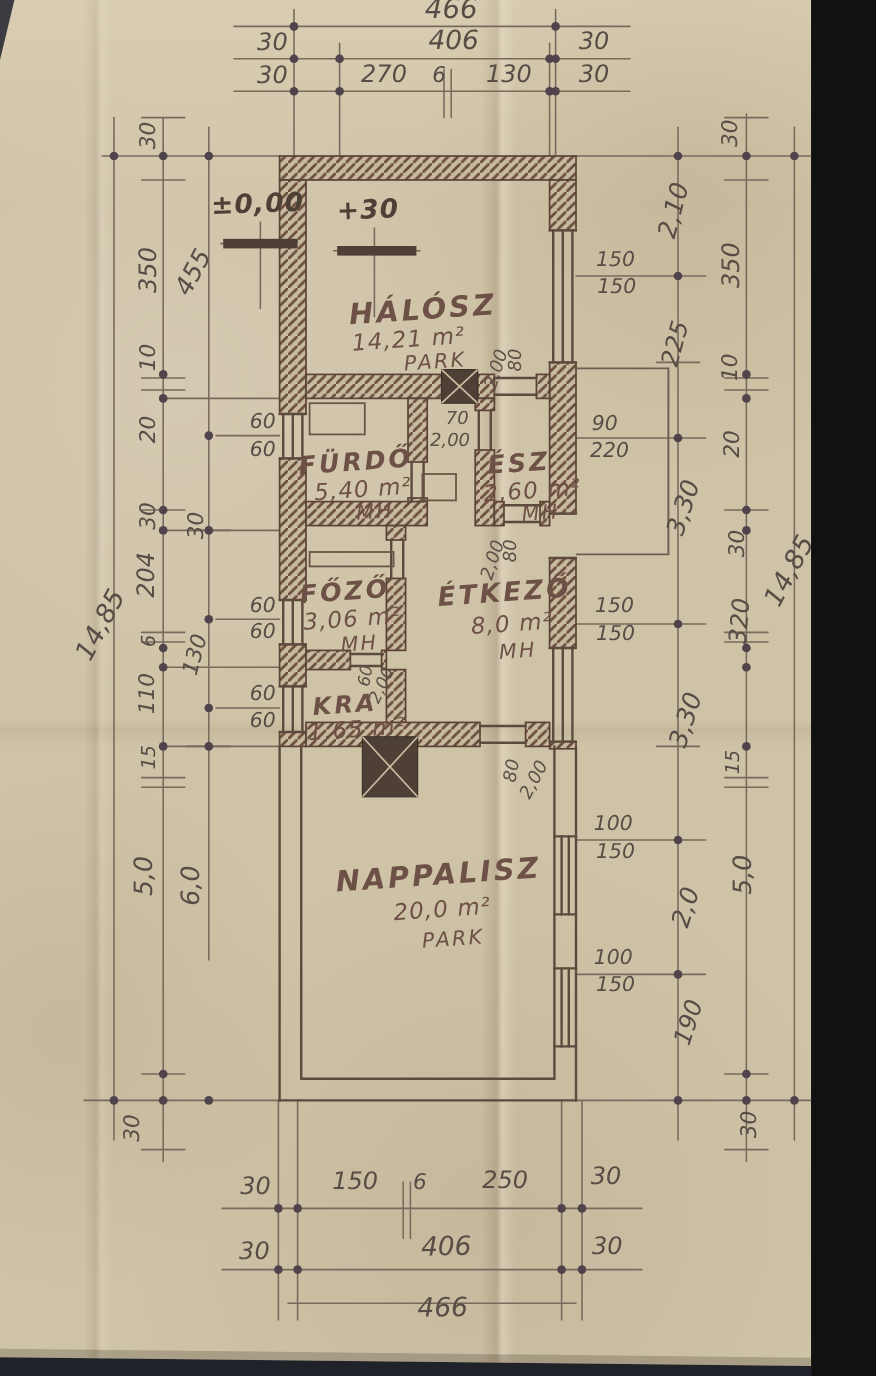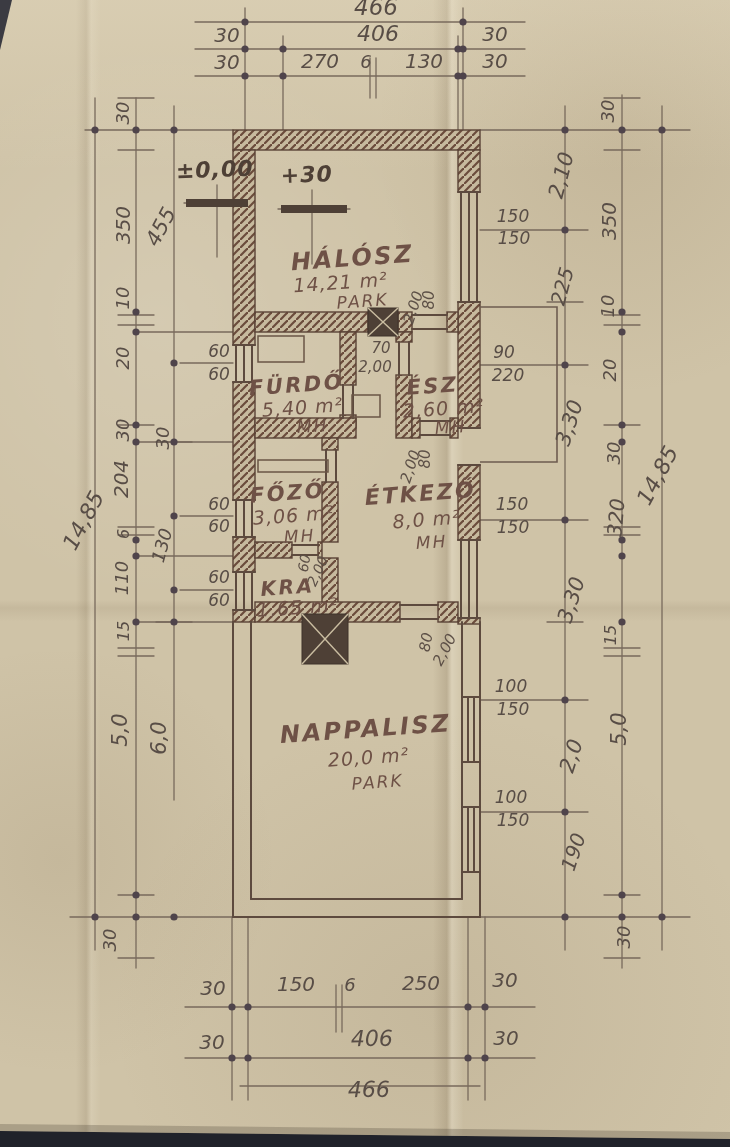--- a/index.html
+++ b/index.html
@@ -1,16 +1,16 @@
 <!DOCTYPE html>
 <html><head>
 <meta charset="utf-8">
 <style>
   html,body{margin:0;padding:0;background:#111;}
-  .stage{position:relative;width:730px;height:1147px;overflow:hidden;
+  .stage{position:relative;width:676px;height:1147px;overflow:hidden;
          font-family:"DejaVu Sans",sans-serif;}
   .paper{position:absolute;inset:0;
     background:
       linear-gradient(180deg, rgba(240,230,205,0.28), rgba(240,230,205,0) 15%),
       linear-gradient(90deg, rgba(0,0,0,0) 59.3%, rgba(92,72,46,0.16) 61.2%, rgba(255,250,235,0.25) 61.9%, rgba(0,0,0,0) 63.5%),
       linear-gradient(90deg, rgba(0,0,0,0) 10.4%, rgba(92,72,46,0.13) 11.8%, rgba(255,250,235,0.14) 12.5%, rgba(0,0,0,0) 13.8%),
       linear-gradient(180deg, rgba(0,0,0,0) 52.3%, rgba(100,80,55,0.09) 53%, rgba(0,0,0,0) 54.2%),
       radial-gradient(ellipse 55% 35% at 22% 28%, rgba(255,255,255,0.12), rgba(255,255,255,0) 70%),
       radial-gradient(ellipse 45% 30% at 85% 12%, rgba(120,95,60,0.12), rgba(120,95,60,0) 75%),
       radial-gradient(ellipse 60% 35% at 60% 88%, rgba(110,88,58,0.10), rgba(110,88,58,0) 75%),

